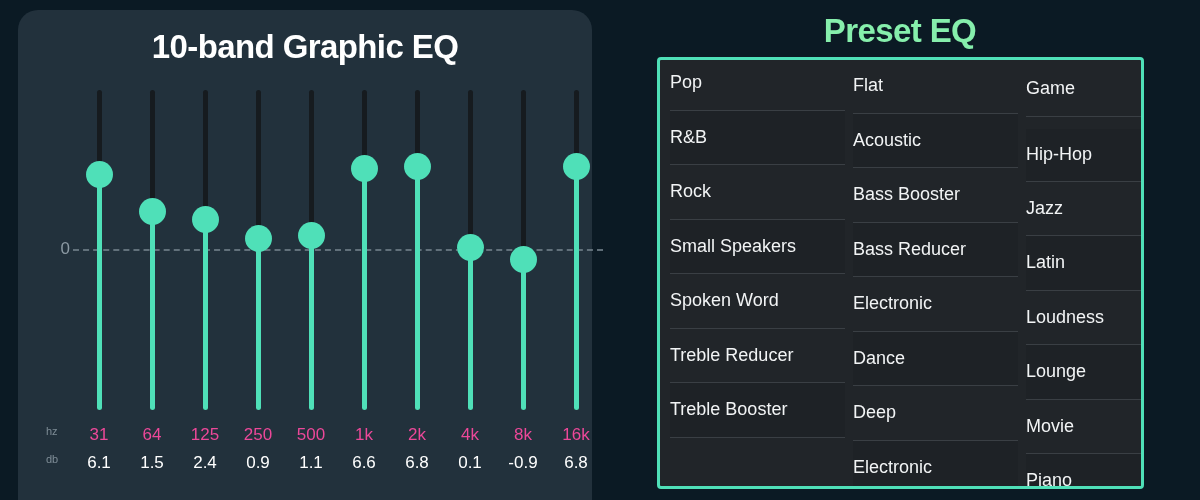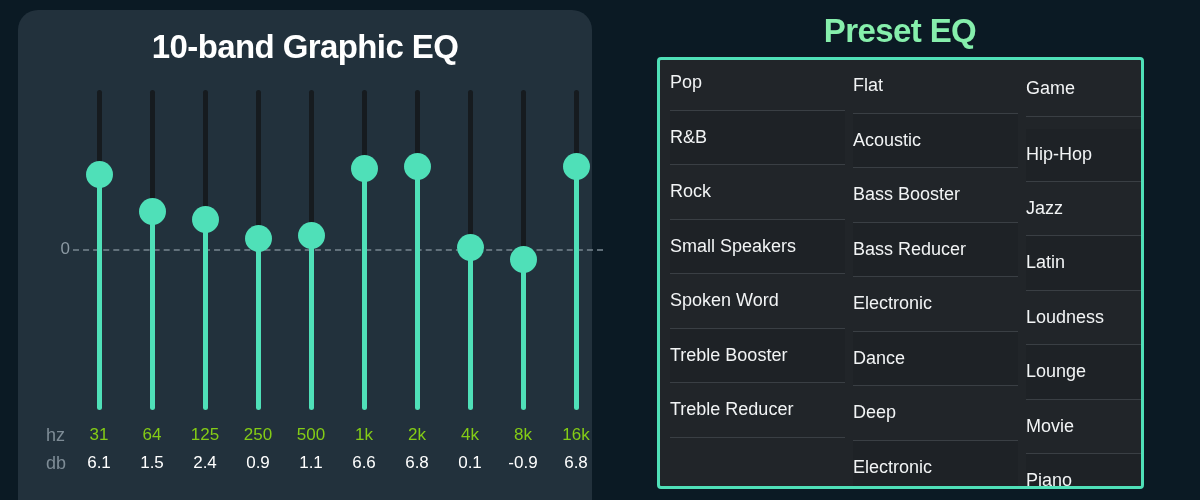--- a/index.html
+++ b/index.html
@@ -108,29 +108,29 @@
   .label-row {
     position: relative;
     height: 28px;
   }
   .row-tag {
     position: absolute;
     left: 0;
     width: 26px;
     text-align: left;
     color: #7e8c96;
-    font-size: 18px;
+    font-size: 11px;
   }
   .cell {
     position: absolute;
     width: 52px;
     text-align: center;
     font-size: 17px;
   }
-  .cell.hz { color: #84cc16; }
+  .cell.hz { color: #ec4899; }
   .cell.db { color: #ffffff; }
 
   
   #preset-title {
     position: absolute;
     left: 655px;
     top: 12px;
     width: 490px;
     text-align: center;
     color: #86efac;
@@ -275,25 +275,25 @@
       </div>
       <div class="preset-item" style="height: 54.5px;">
         <span>Rock</span>
       </div>
       <div class="preset-item shaded" style="height: 54.5px;">
         <span>Small Speakers</span>
       </div>
       <div class="preset-item" style="height: 54.5px;">
         <span>Spoken Word</span>
       </div>
+      <div class="preset-item" style="height: 54.5px;">
+        <span>Treble Reducer</span>
+      </div>
       <div class="preset-item shaded" style="height: 54.5px;">
         <span>Treble Booster</span>
-      </div>
-      <div class="preset-item" style="height: 54.5px;">
-        <span>Treble Reducer</span>
       </div>
     </div>
     <div class="preset-col" style="left: 193px; width: 165px; top: -1px;">
       <div class="preset-item" style="height: 54.5px;">
         <span>Flat</span>
       </div>
       <div class="preset-item shaded" style="height: 54.5px;">
         <span>Acoustic</span>
       </div>
       <div class="preset-item" style="height: 54.5px;">

